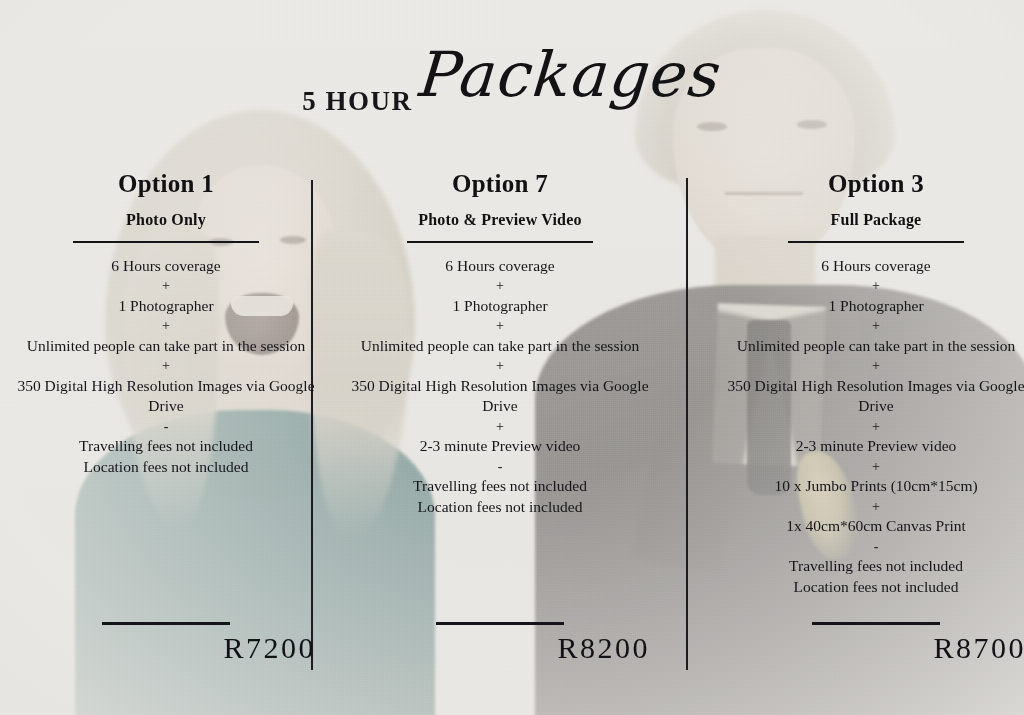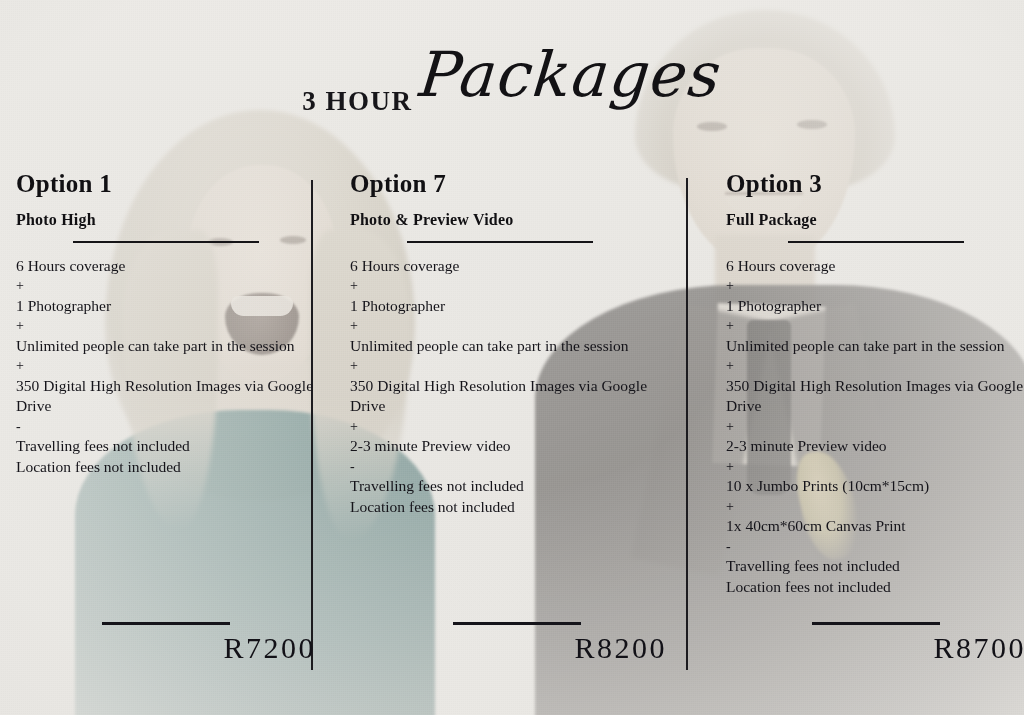--- a/index.html
+++ b/index.html
@@ -323,21 +323,21 @@
     top: 0;
     left: 0;
     width: 1024px;
     height: 715px;
   }
 
   .col {
     position: absolute;
     top: 170px;
     width: 300px;
-    text-align: left;
+    text-align: center;
     color: #111013;
   }
   .col-1 { left: 16px; }
   .col-2 { left: 350px; }
   .col-3 { left: 726px; }
 
   .col-title {
     font-family: "Liberation Serif", serif;
     font-weight: bold;
     font-size: 25px;
@@ -395,21 +395,21 @@
 
   .divider {
     position: absolute;
     width: 2px;
     background: #1c1b1f;
   }
   .divider-1 { left: 311px; top: 180px; height: 490px; }
   .divider-2 { left: 686px; top: 178px; height: 492px; }
 
   .p1 { left: 16px;  top: 622px; }
-  .p2 { left: 367px; top: 622px; }
+  .p2 { left: 350px; top: 622px; }
   .p3 { left: 726px; top: 622px; }
 </style>
 </head>
 <body>
 
 <div id="page">
 
   <div class="photo-layer">
     <div class="subject-left">
       <div class="sl-hair"></div>
@@ -440,31 +440,31 @@
     </div>
 
     <div class="photo-wash"></div>
     <div class="photo-vignette"></div>
     <div class="paper-grain"></div>
   </div>
 
   <div class="content">
 
     <div class="title-wrap">
-      <span class="title-hours">3 HOUR</span><span class="title-script">Packages</span>
+      <span class="title-hours">5 HOUR</span><span class="title-script">Packages</span>
     </div>
 
     <div class="divider divider-1"></div>
     <div class="divider divider-2"></div>
 
     <div class="columns">
 
       <div class="col col-1">
         <div class="col-title">Option 1</div>
-        <div class="col-sub">Photo High</div>
+        <div class="col-sub">Photo Only</div>
         <div class="rule-top"></div>
         <div class="features">
           <div class="feature">6 Hours coverage</div>
           <div class="sep">+</div>
           <div class="feature">1 Photographer</div>
           <div class="sep">+</div>
           <div class="feature">Unlimited people can take part in the session</div>
           <div class="sep">+</div>
           <div class="feature">350 Digital High Resolution Images via Google Drive</div>
           <div class="sep">-</div>

